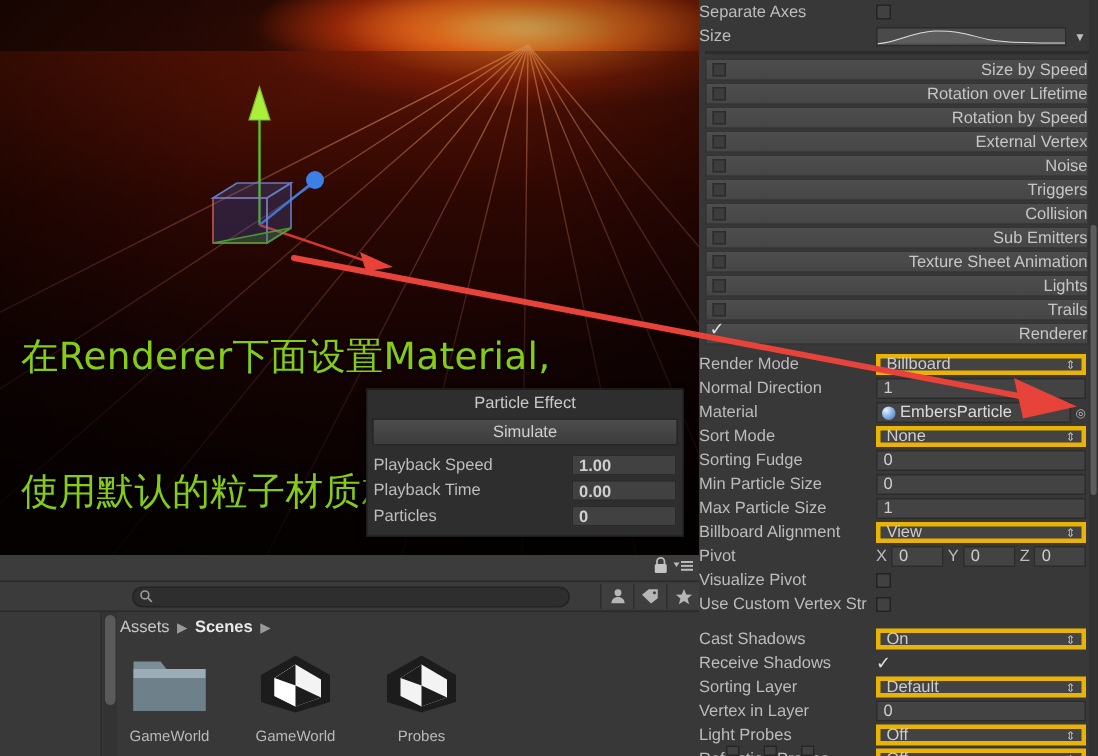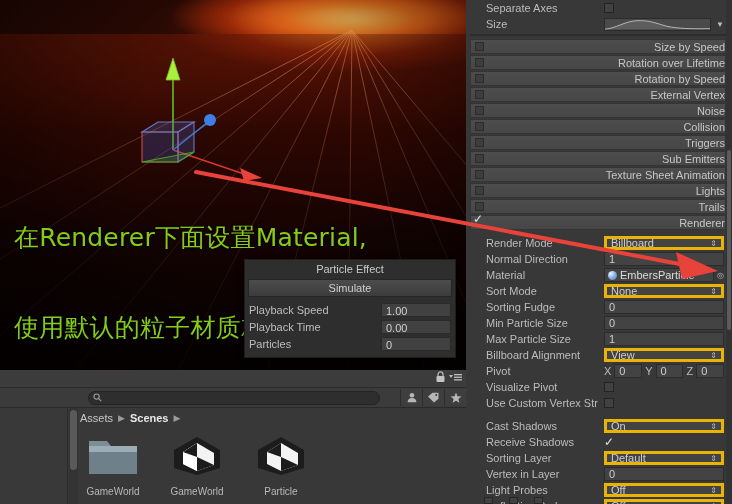--- a/index.html
+++ b/index.html
@@ -74,21 +74,21 @@
   .pe-btn {
     flex: 1; text-align: center; font-size: 11px; color: #cfcfcf;
     background: linear-gradient(to bottom, #4c4c4c, #3c3c3c);
     border: 1px solid #262626; padding: 2px 0;
   }
   .pe-btn + .pe-btn { border-left: none; }
   .pe-row { display: flex; align-items: center; height: 17px; padding: 0 4px; }
   .pe-label { flex: 1; font-size: 11px; color: #bdbdbd; }
   .pe-val {
     width: 70px; background: #414141; border: 1px solid #2a2a2a;
-    color: #cfcfcf; font-size: 11px; padding: 1px 4px; height: 14px; line-height: 12px;
+    color: #cfcfcf; font-size: 11px; padding: 1px 4px; height: 14px; line-height: 12px; font-weight: bold;
   }
 
   
   #project-panel {
     position: absolute; left: 0; top: 370px; width: 466px; height: 134px;
     background: #383838;
   }
   .proj-topbar {
     position: absolute; left: 0; top: 0; width: 466px; height: 18px;
     background: #3c3c3c; border-bottom: 1px solid #2a2a2a;
@@ -135,21 +135,21 @@
   .asset .thumbbox { height: 56px; display: flex; align-items: center; justify-content: center; }
   .asset .name { font-size: 10px; color: #b9b9b9; margin-top: 2px; white-space: nowrap; overflow: hidden; }
 
   
   #inspector {
     position: absolute; left: 466px; top: 0; width: 266px; height: 504px;
     background: #383838; overflow: hidden;
     font-size: 11px; color: #b8b8b8;
   }
   .insp-row {
-    display: flex; align-items: center; height: 16px; padding-left: 20px;
+    display: flex; align-items: center; height: 16px; padding-left: 0;
   }
   .insp-label { width: 118px; font-size: 11px; color: #bcbcbc; white-space: nowrap; overflow: hidden; }
   .insp-field { flex: 1; display: flex; align-items: center; margin-right: 8px; }
 
   .cbox {
     width: 10px; height: 10px; background: #414141;
     border: 1px solid #232323; display: inline-block;
   }
   .curve-field {
     flex: 1; height: 13px; background: #4a4a4a; border: 1px solid #2b2b2b;
@@ -392,21 +392,21 @@
       </div>
       <div class="asset">
         <div class="thumbbox">
           <svg width="52" height="42" viewBox="0 0 52 42">
             <polygon points="26,2 49,15 49,33 26,40 3,33 3,15" fill="#1c1c1c"></polygon>
             <polygon points="26,8 43,18 43,30 26,36 12,29 12,17" fill="#f3f3f3"></polygon>
             <path d="M26 8 L26 22 L12 17 Z" fill="#1c1c1c"></path>
             <path d="M26 22 L43 30 L26 36 Z" fill="#1c1c1c"></path>
           </svg>
         </div>
-        <div class="name">Particle</div>
+        <div class="name">Probes</div>
       </div>
     </div>
   </div>
 
   <div id="inspector">
 
     <div class="insp-row">
       <span class="insp-label">Separate Axes</span>
       <span class="insp-field">
         <span class="cbox"></span>
@@ -443,25 +443,25 @@
       <div class="module-row">
         <span class="mcb"></span>
         <span class="mlabel">External Vertex</span>
       </div>
       <div class="module-row">
         <span class="mcb"></span>
         <span class="mlabel">Noise</span>
       </div>
       <div class="module-row">
         <span class="mcb"></span>
+        <span class="mlabel">Triggers</span>
+      </div>
+      <div class="module-row">
+        <span class="mcb"></span>
         <span class="mlabel">Collision</span>
-      </div>
-      <div class="module-row">
-        <span class="mcb"></span>
-        <span class="mlabel">Triggers</span>
       </div>
       <div class="module-row">
         <span class="mcb"></span>
         <span class="mlabel">Sub Emitters</span>
       </div>
       <div class="module-row">
         <span class="mcb"></span>
         <span class="mlabel">Texture Sheet Animation</span>
       </div>
       <div class="module-row">

